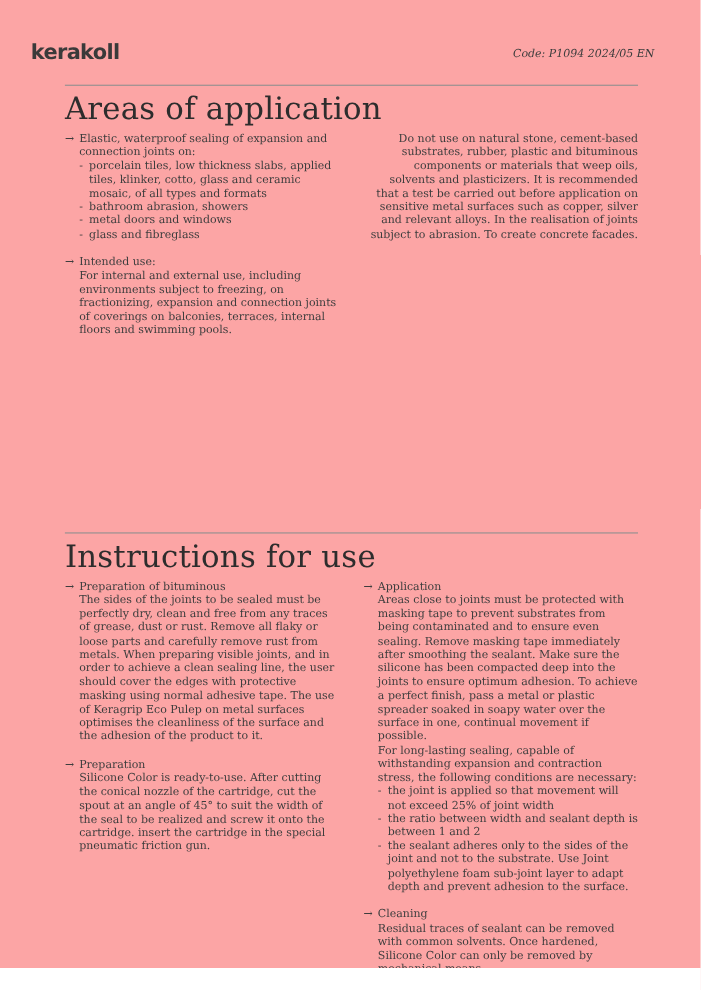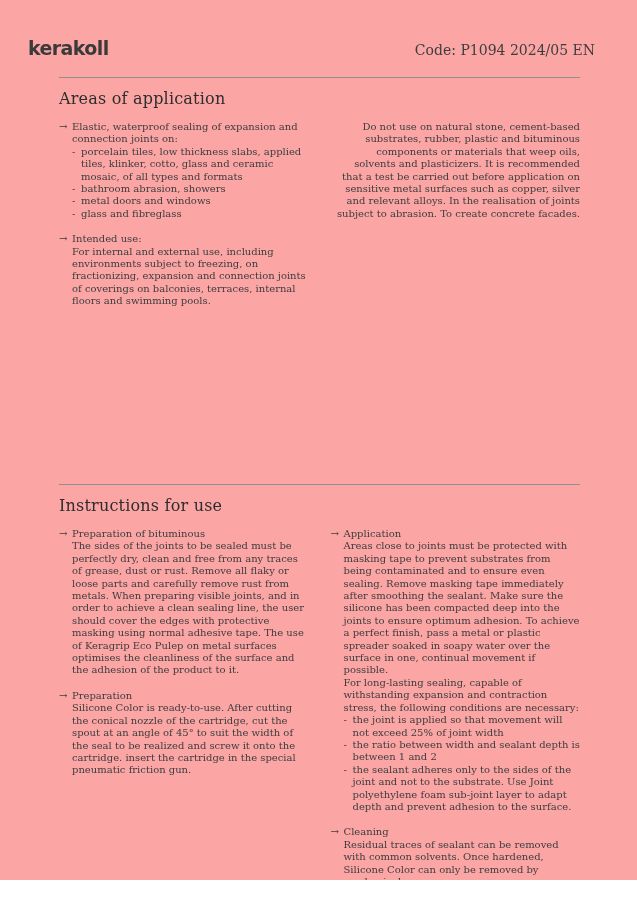--- a/index.html
+++ b/index.html
@@ -14,27 +14,27 @@
 
   .page-header {
     display: flex; justify-content: space-between; align-items: flex-start;
     height: 77px; padding: 39px 42px 0 28px;
   }
   .logo {
     font-family: "DejaVu Sans", "Liberation Sans", sans-serif;
     font-weight: 700; font-size: 19px; line-height: 19px;
     letter-spacing: -0.6px; color: #3a3a3a;
   }
-  .doc-code { font-size: 14px; line-height: 10px; margin-top: 6px; color: #3d3d3d; }
+  .doc-code { font-size: 10px; line-height: 10px; margin-top: 6px; color: #3d3d3d; font-style: italic; }
 
   .doc-section { margin: 0 57px 0 59px; border-top: 1px solid #8f8f8f; }
   .section-areas { min-height: 407px; }
   .section-title {
     font-family: "DejaVu Serif", "Liberation Serif", serif;
-    font-weight: 400; font-size: 16px; line-height: 26px;
+    font-weight: 400; font-size: 28px; line-height: 26px;
     color: #2d2d2d; margin: 8px 0 9px 0; letter-spacing: 0.2px;
   }
   .columns { display: flex; gap: 22px; }
   .col { flex: 1 1 0; font-size: 10px; line-height: 12.4px; }
 
   .arrow-item { display: flex; margin-bottom: 13px; }
   .arrow { flex: 0 0 13px; width: 13px; }
   .arrow-body { flex: 1 1 auto; }
 
   .dash-item { display: flex; }

